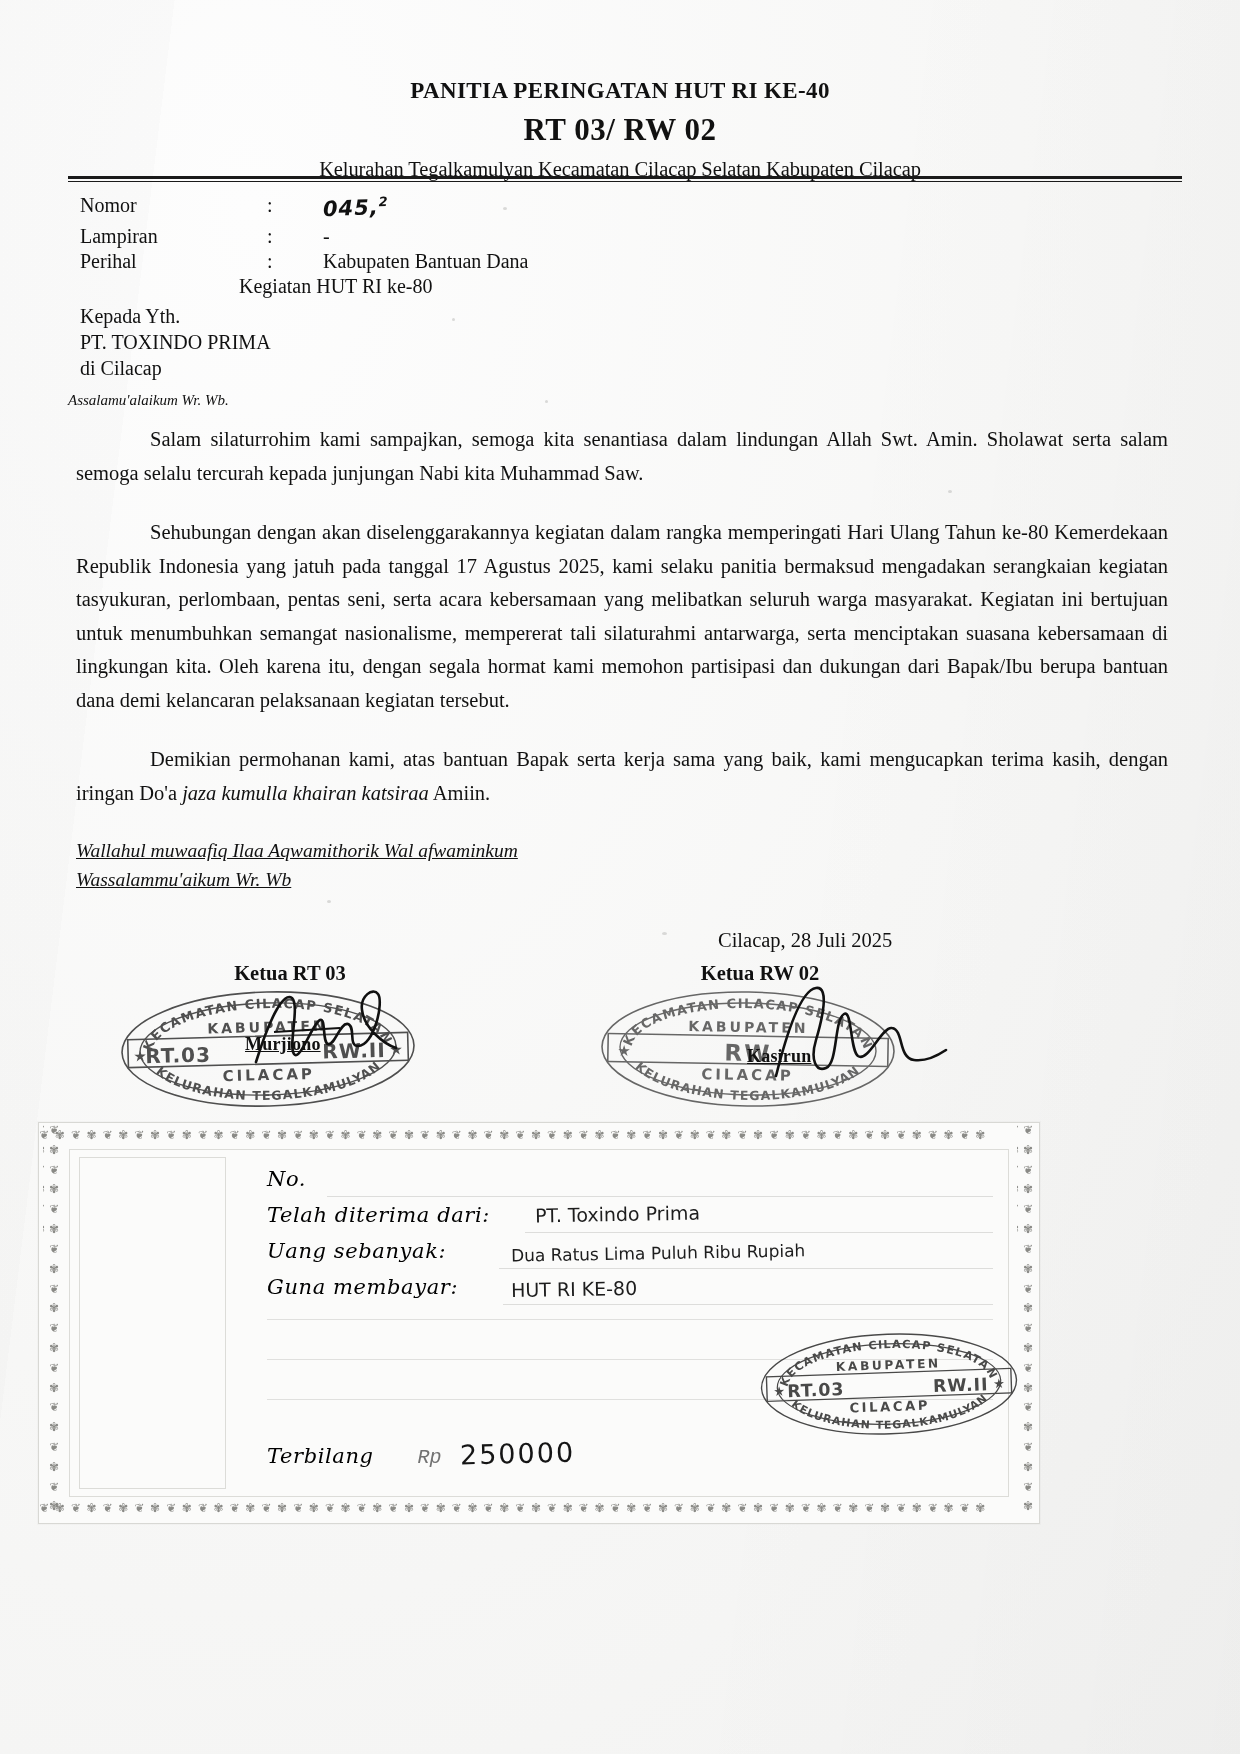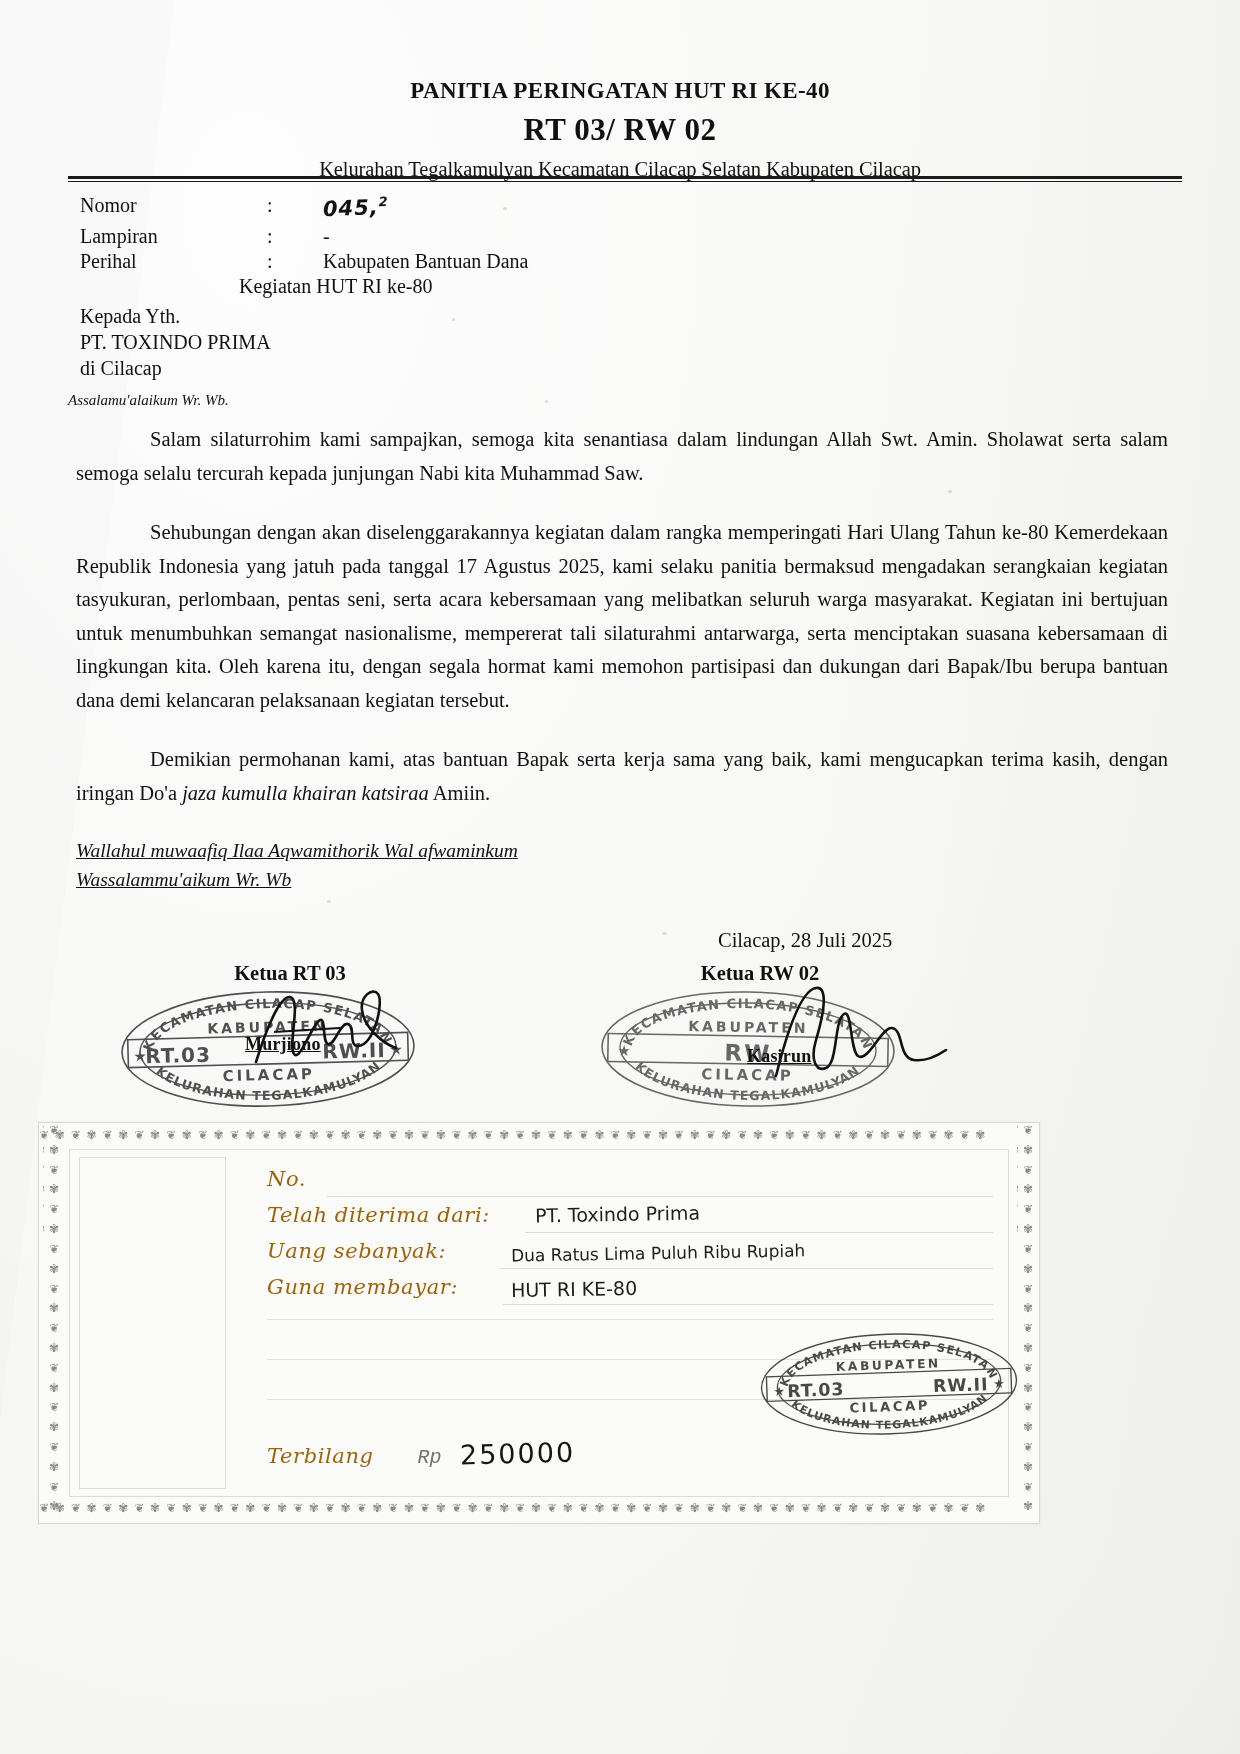--- a/index.html
+++ b/index.html
@@ -151,21 +151,21 @@
     border:1px solid #dcdcd8;
   }
   .rc-stub{
     position:absolute;left:40px;top:34px;width:145px;bottom:34px;
     border:1px solid #dcdcd8;
   }
   .rc-fields{position:absolute;left:228px;top:44px;right:46px;}
   .rc-row{position:relative;height:36px;}
   .rc-label{
     font-family:"DejaVu Serif", serif;
-    font-style:italic;font-size:21px;color:#a16207;letter-spacing:.6px;
+    font-style:italic;font-size:21px;color:#000000;letter-spacing:.6px;
     display:inline-block;
   }
   .rc-rule{
     position:absolute;left:0;right:0;bottom:6px;height:1px;background:#dddddb;
   }
   .rc-hand{
     font-family:"DejaVu Sans", sans-serif;
     font-size:19px;color:#1d1d1d;
     position:absolute;
     transform:rotate(-1deg);

